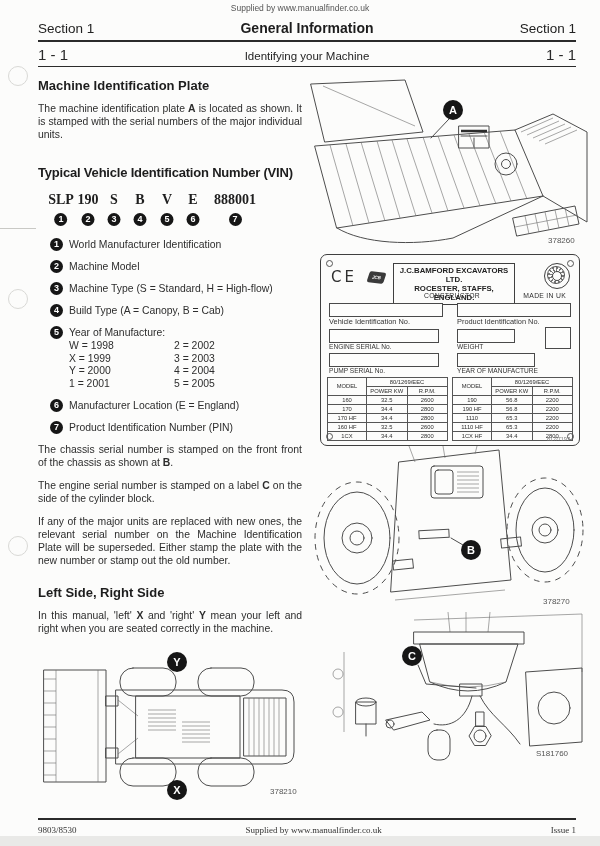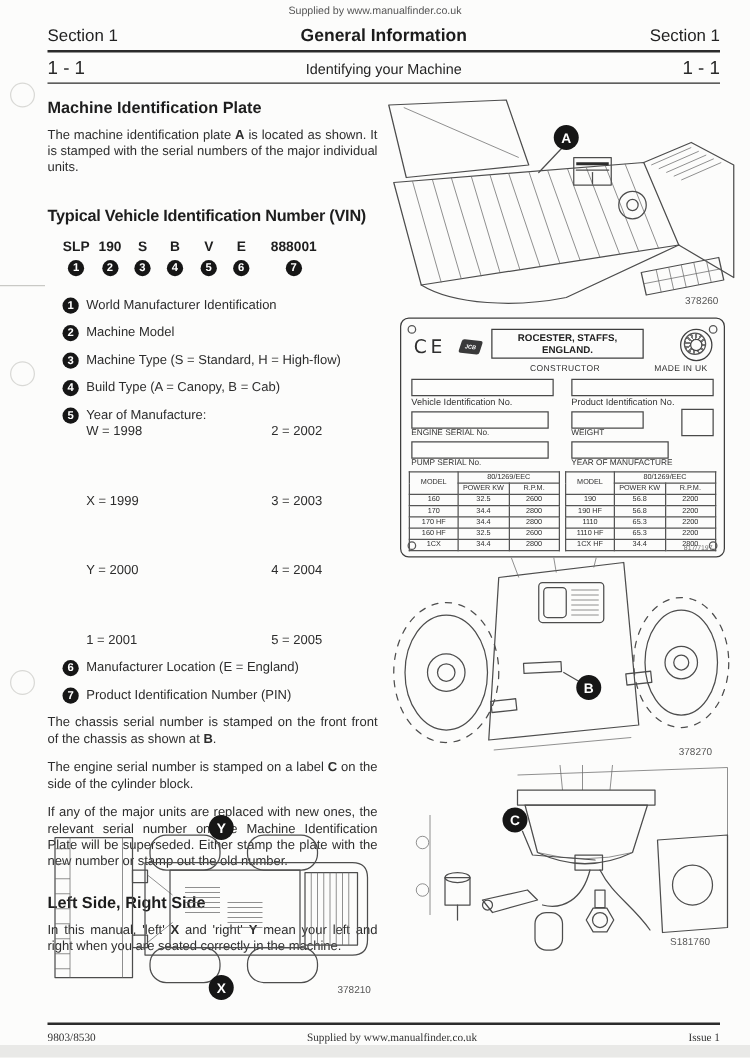--- a/index.html
+++ b/index.html
@@ -29,26 +29,26 @@
   .para{font-size:10.4px;line-height:13px;text-align:justify;margin:0 0 10px;}
   .b{font-weight:bold;}
   .gap18{margin-top:18px;} .gap24{margin-top:24px;} .gap26{margin-top:26px;}
 
   .marker{display:inline-flex;flex:0 0 auto;width:13px;height:13px;border-radius:50%;
           background:#161616;color:#fff;font-size:9px;font-weight:bold;
           align-items:center;justify-content:center;line-height:1;}
 
   .vin-row{position:relative;height:36px;margin:12px 0 10px;}
   .vin-col{position:absolute;transform:translateX(-50%);text-align:center;}
-  .vin-code{font-size:11px;font-weight:bold;color:#1e1e1e;}
+  .vin-code{font-size:14px;font-weight:bold;color:#1e1e1e;font-family:Liberation Serif, serif;}
   .vin-col .marker{margin:4px auto 0;}
 
   .vin-item{display:flex;gap:6px;padding-left:12px;margin-bottom:9px;
             font-size:10.4px;line-height:13px;align-items:flex-start;}
-  .years{display:grid;grid-template-columns:105px auto;column-gap:0;row-gap:0;margin-top:1px;gap:43px;}
+  .years{display:grid;grid-template-columns:105px auto;column-gap:0;row-gap:0;margin-top:1px;}
   .years div{line-height:12.5px;}
 
   
   .fig{position:absolute;}
   .fig svg{display:block;}
   .figline{stroke:#4d4d4d;stroke-width:1;fill:none;stroke-linejoin:round;stroke-linecap:round;}
   .figthin{stroke:#6b6b6b;stroke-width:0.6;fill:none;}
   .badge-c{fill:#161616;}
   .badge-t{fill:#ffffff;font-size:11px;font-weight:bold;text-anchor:middle;}
   .fignum{fill:#555;font-size:8px;}
@@ -235,20 +235,21 @@
   </div>
 
   <div class="plate">
     <div class="screw" style="left:5px;top:5px;"></div>
     <div class="screw" style="right:5px;top:5px;"></div>
     <div class="screw" style="left:5px;bottom:5px;"></div>
     <div class="screw" style="right:5px;bottom:5px;"></div>
     <div class="ce">CE</div>
     <div class="jcbchip">JCB</div>
     <div class="cobox">
+      <div>J.C.BAMFORD EXCAVATORS LTD.</div>
       <div>ROCESTER, STAFFS, ENGLAND.</div>
     </div>
     <div class="roundel">
         <div class="inner"></div>
         <div class="core"></div>
       </div>
     <div class="constructor">CONSTRUCTOR</div>
     <div class="madein">MADE IN UK</div>
 
     <div class="fbox" style="left:8px;top:48px;width:112px;"></div>

